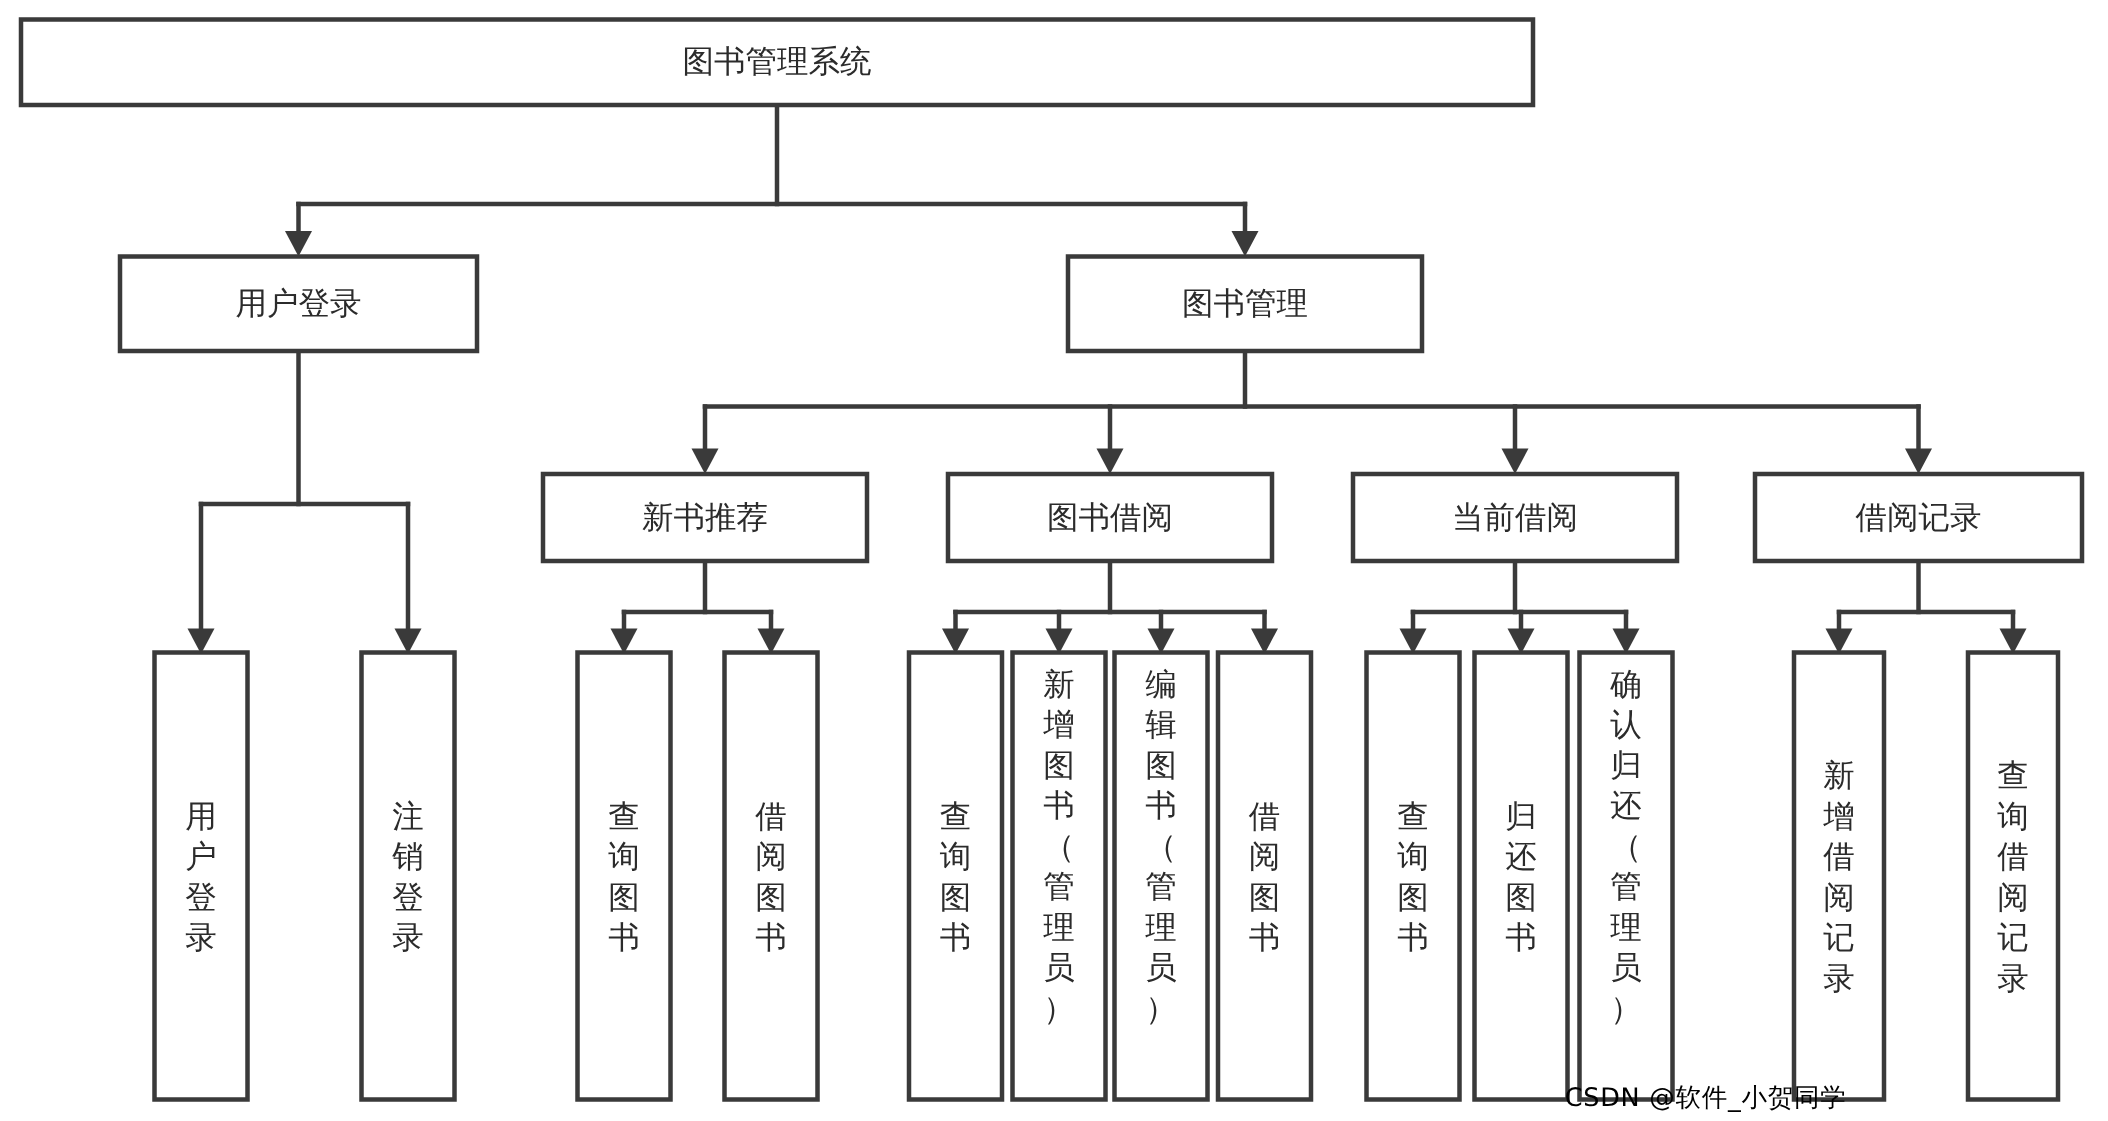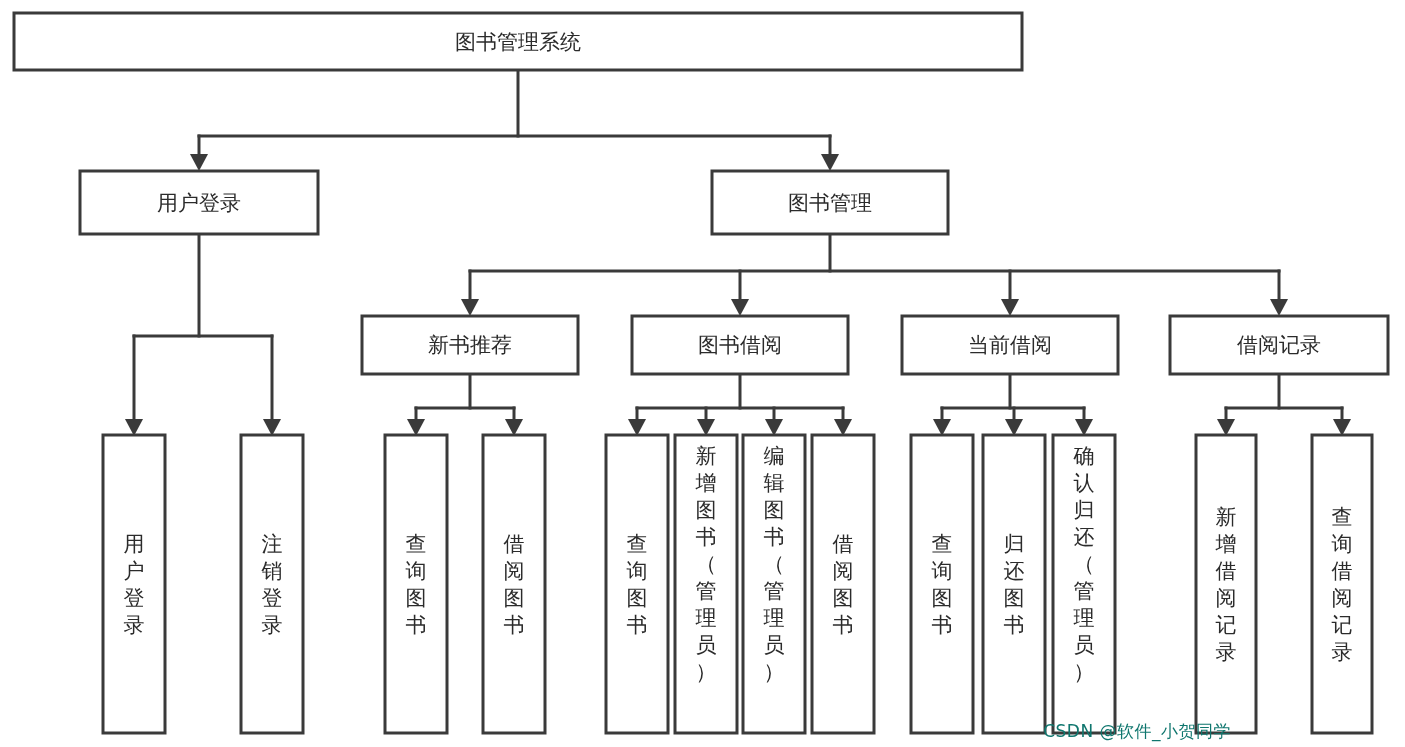--- a/index.html
+++ b/index.html
@@ -55,21 +55,21 @@
     fill: #2b2b2b;
     font-size: 21px;
     text-anchor: middle;
   }
   .watermark {
     position: absolute;
     right: 14px;
     bottom: 4px;
     font-family: "DejaVu Sans", "Liberation Sans", sans-serif;
     font-size: 17px;
-    color: #0f766e;
+    color: #000000;
     letter-spacing: 0.5px;
     white-space: nowrap;
     pointer-events: none;
   }
 </style>
 </head>
 <body>
 
 <div id="diagram-root">
 

